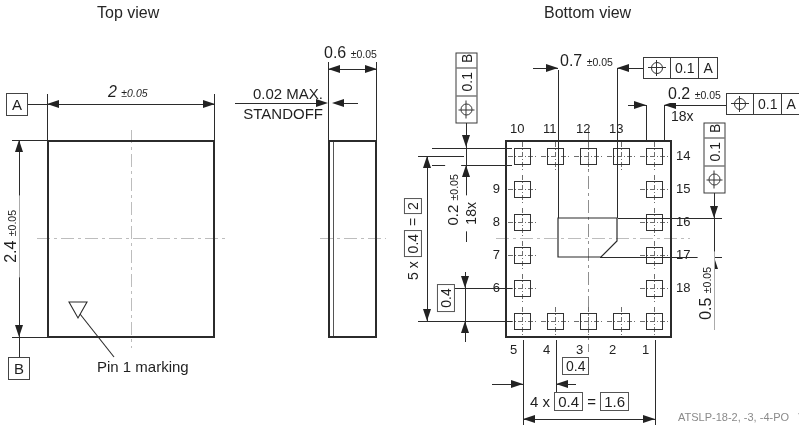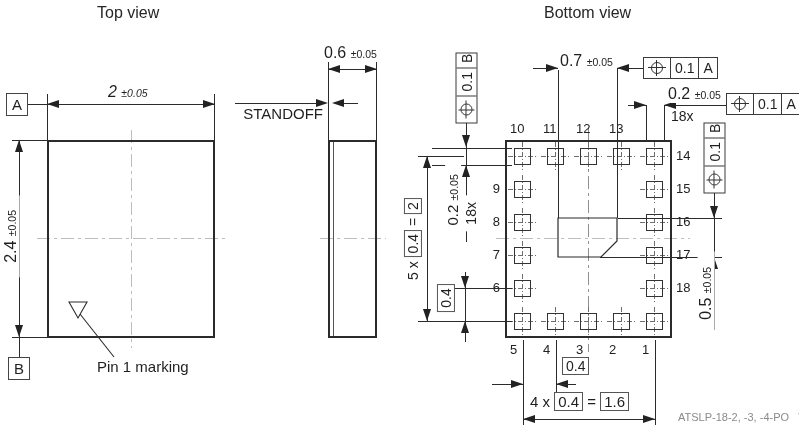--- a/index.html
+++ b/index.html
@@ -82,20 +82,21 @@
   <div class="outline" style="left:328px;top:140px;width:49px;height:198px;"></div>
   <div class="ln" style="left:333px;top:142px;width:1px;height:194px;background:#555;"></div>
 
   <div class="ln" style="left:328px;top:62px;width:1px;height:78px;"></div>
   <div class="ln" style="left:376px;top:62px;width:1px;height:78px;"></div>
   <div class="ln" style="left:328px;top:69px;width:49px;height:1px;"></div>
   <div class="a a-l" style="left:328px;top:65px;"></div>
   <div class="a a-r" style="left:365px;top:65px;"></div>
   <div class="dim" style="left:322px;top:45px;"><span>0.6</span> <span class="tol">±0.05</span></div>
 
+  <div class="abs" style="left:237px;top:85px;width:86px;font-size:15px;text-align:right;">0.02 MAX.</div>
   <div class="ln" style="left:235px;top:103px;width:81px;height:1px;"></div>
   <div class="a a-r" style="left:316px;top:99px;"></div>
   <div class="a a-l" style="left:332px;top:99px;"></div>
   <div class="ln" style="left:344px;top:103px;width:14px;height:1px;"></div>
   <div class="abs" style="left:233px;top:105px;width:90px;font-size:15px;text-align:right;">STANDOFF</div>
 
   <div class="clh" style="left:496px;top:238px;width:194px;"></div>
   <div class="clv" style="left:588px;top:128px;height:224px;"></div>
   <div class="outline" style="left:505px;top:140px;width:167px;height:198px;"></div>
 

